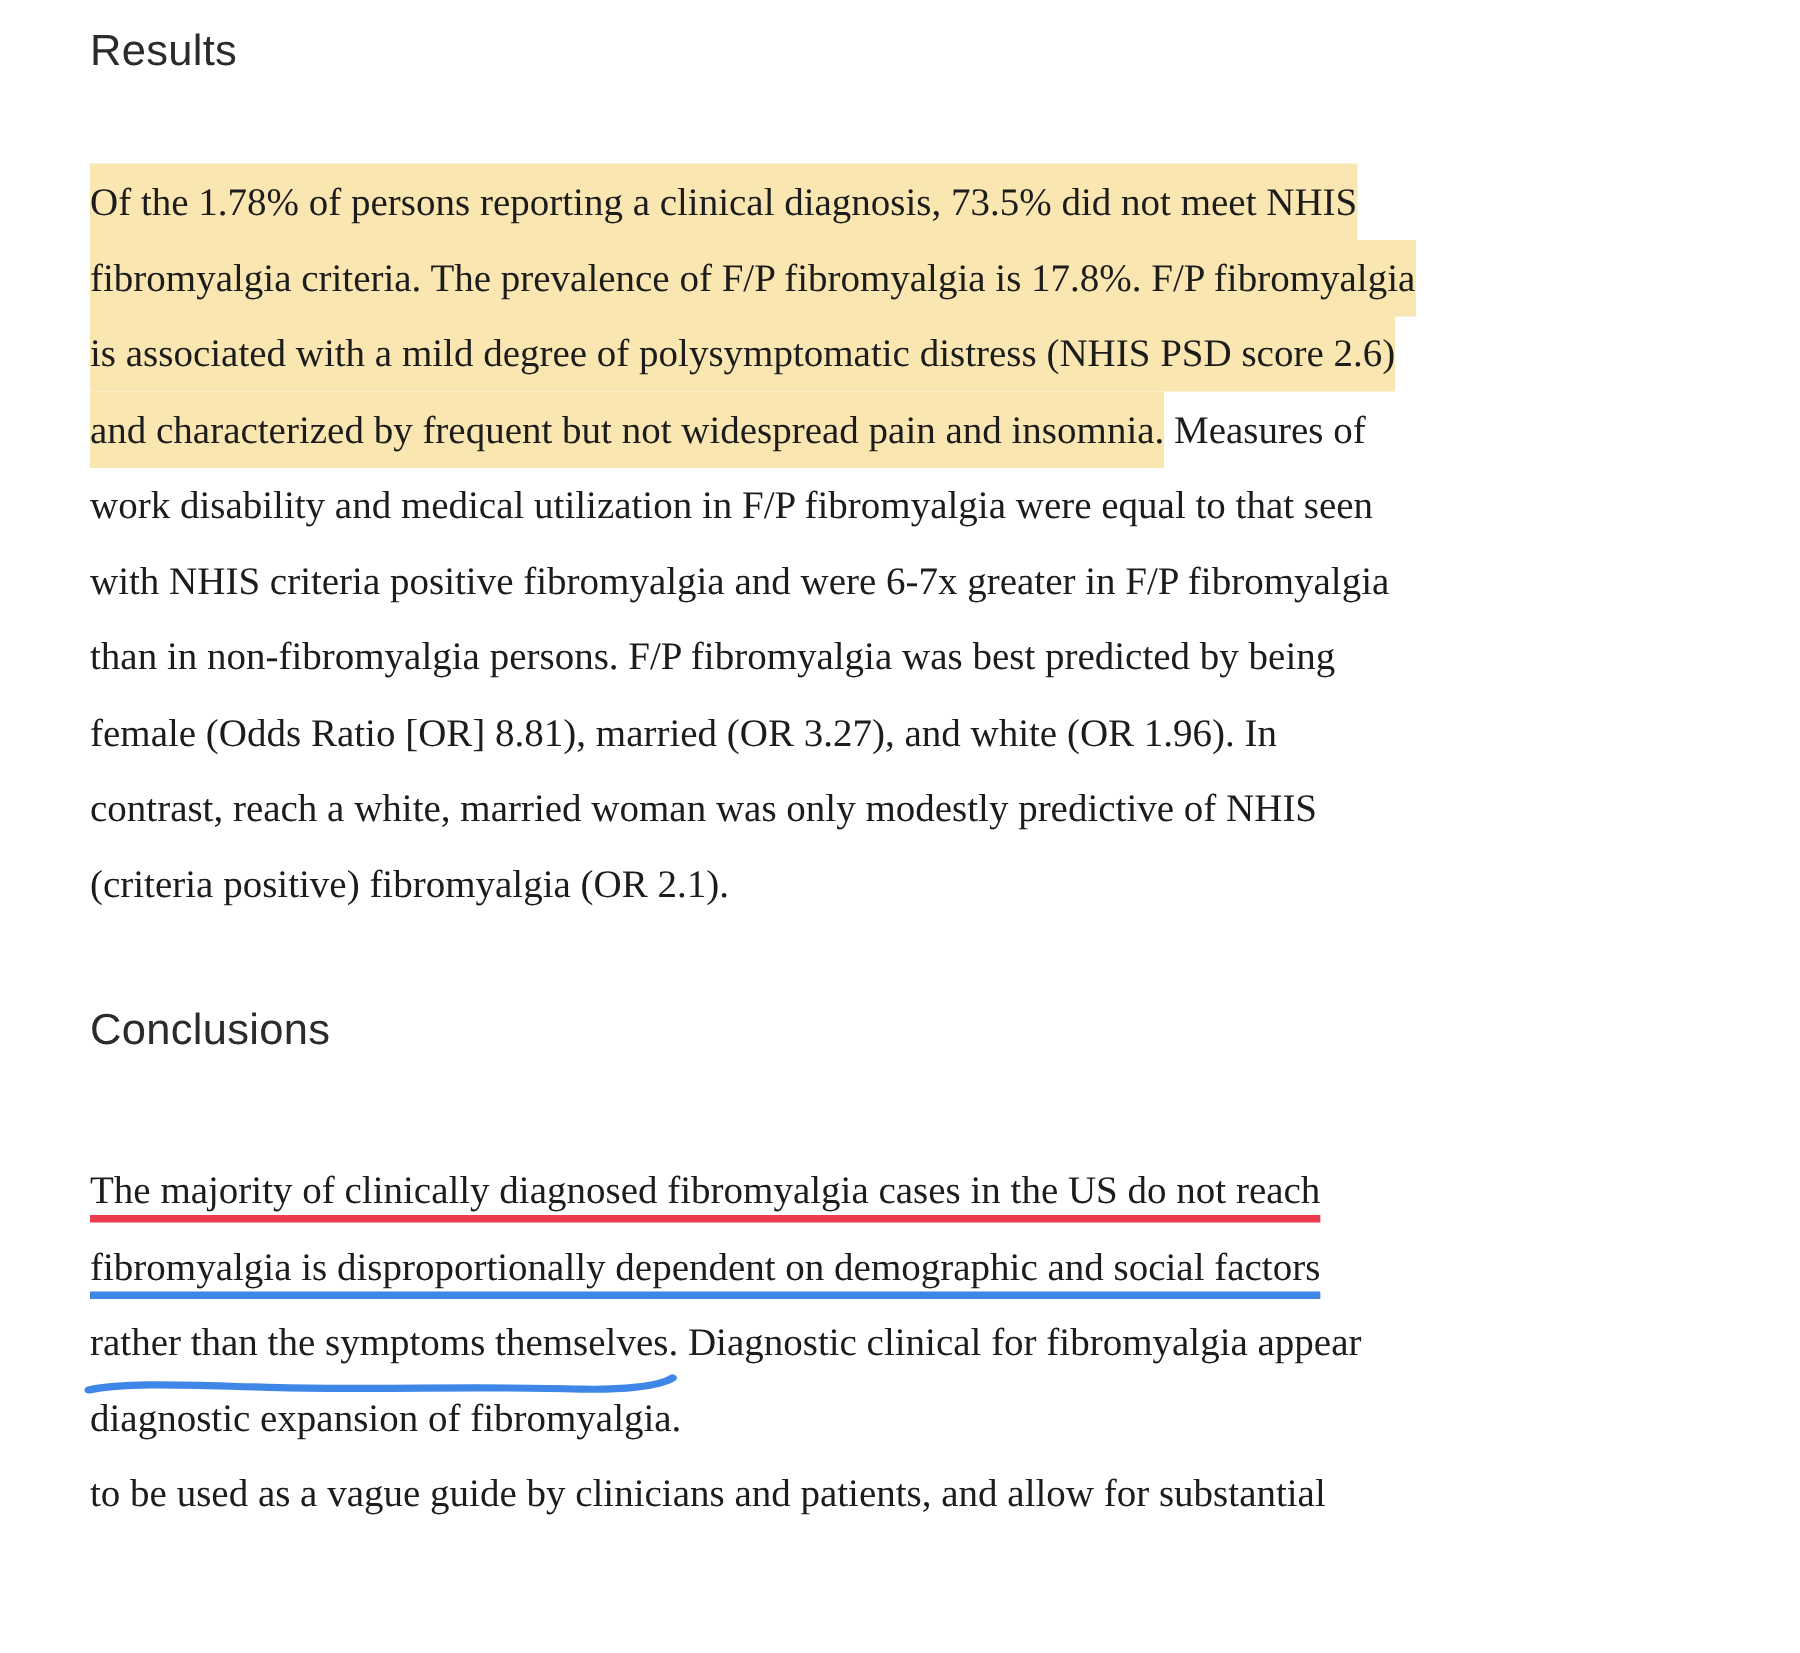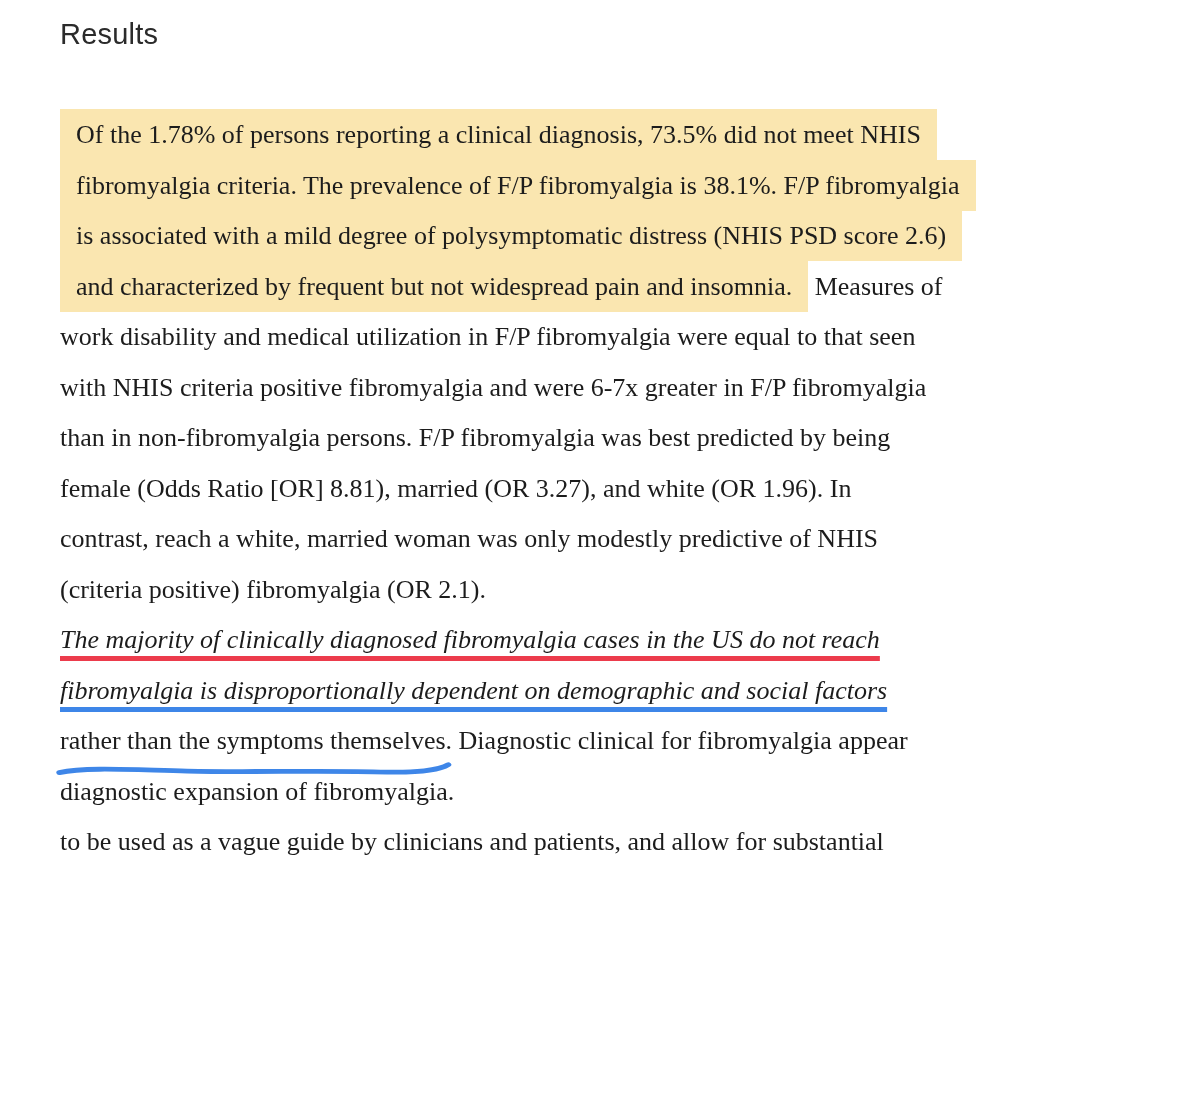--- a/index.html
+++ b/index.html
@@ -38,28 +38,27 @@
     color:var(--body);
     margin:0;
   }
   .line{
     height:50.5px;
     line-height:50.5px;
     white-space:nowrap;
   }
   .seg-hl{
     background:var(--hl);
-    padding:11px 16px;
+    padding:11px 0;
   }
   .seg-red,.seg-blue{
     text-decoration-line:underline;
     text-decoration-thickness:5px;
     text-underline-offset:8px;
     text-decoration-skip-ink:none;
-    font-style:italic;
   }
   .seg-red{text-decoration-color:var(--red);}
   .seg-blue{text-decoration-color:var(--blue);}
   .seg-bluewavy{
     position:relative;
     display:inline-block;
   }
   .wavy-svg{
     position:absolute;
     left:-6px;
@@ -77,31 +76,32 @@
   }
 </style>
 </head>
 <body>
 
 <main class="doc">
   <h2 class="sec-heading results">Results</h2>
 
   <div class="para">
       <div class="line"><span class="seg-hl">Of the 1.78% of persons reporting a clinical diagnosis, 73.5% did not meet NHIS</span></div>
-      <div class="line"><span class="seg-hl">fibromyalgia criteria. The prevalence of F/P fibromyalgia is 38.1%. F/P fibromyalgia</span></div>
+      <div class="line"><span class="seg-hl">fibromyalgia criteria. The prevalence of F/P fibromyalgia is 17.8%. F/P fibromyalgia</span></div>
       <div class="line"><span class="seg-hl">is associated with a mild degree of polysymptomatic distress (NHIS PSD score 2.6)</span></div>
       <div class="line"><span class="seg-hl">and characterized by frequent but not widespread pain and insomnia.</span><span class="seg-plain"> Measures of</span></div>
       <div class="line"><span class="seg-plain">work disability and medical utilization in F/P fibromyalgia were equal to that seen</span></div>
       <div class="line"><span class="seg-plain">with NHIS criteria positive fibromyalgia and were 6-7x greater in F/P fibromyalgia</span></div>
       <div class="line"><span class="seg-plain">than in non-fibromyalgia persons. F/P fibromyalgia was best predicted by being</span></div>
       <div class="line"><span class="seg-plain">female (Odds Ratio [OR] 8.81), married (OR 3.27), and white (OR 1.96). In</span></div>
       <div class="line"><span class="seg-plain">contrast, reach a white, married woman was only modestly predictive of NHIS</span></div>
       <div class="line"><span class="seg-plain">(criteria positive) fibromyalgia (OR 2.1).</span></div>
     </div>
 
+  <h2 class="sec-heading conclusions">Conclusions</h2>
 
   <div class="para">
       <div class="line"><span class="seg-red">The majority of clinically diagnosed fibromyalgia cases in the US do not reach</span></div>
       <div class="line"><span class="seg-blue">fibromyalgia is disproportionally dependent on demographic and social factors</span></div>
       <div class="line"><span class="seg-bluewavy">rather than the symptoms themselves<svg class="wavy-svg" viewBox="0 0 300 16" preserveAspectRatio="none">
             <path d="M4 10 C 24 4.5, 60 7.5, 100 8.5 C 150 10, 200 7.5, 250 9.5 C 270 10, 289 8, 296 2.5"></path>
           </svg></span><span class="seg-plain">. Diagnostic clinical for fibromyalgia appear</span></div>
       <div class="line"><span class="seg-plain">diagnostic expansion of fibromyalgia.</span></div>
       <div class="line"><span class="seg-plain">to be used as a vague guide by clinicians and patients, and allow for substantial</span></div>
     </div>

